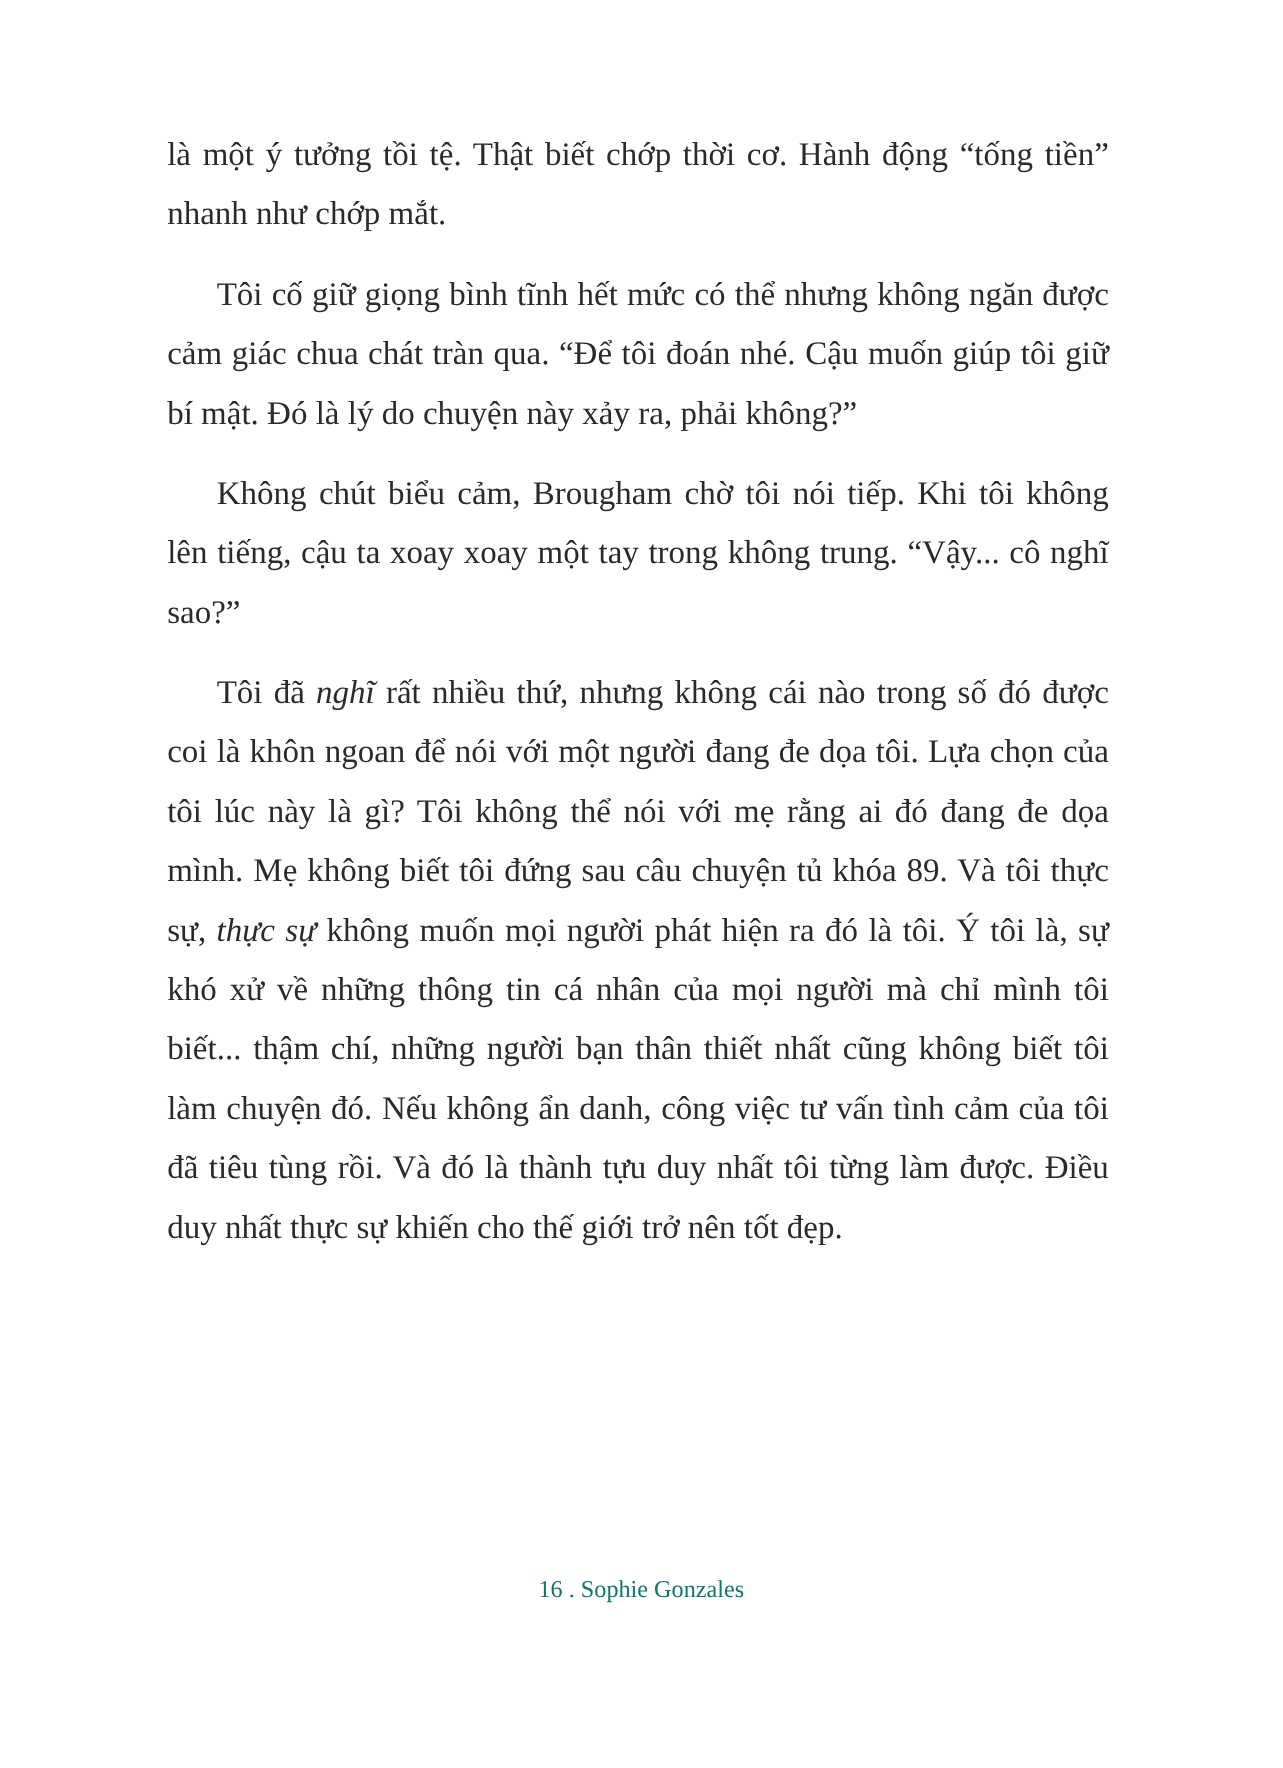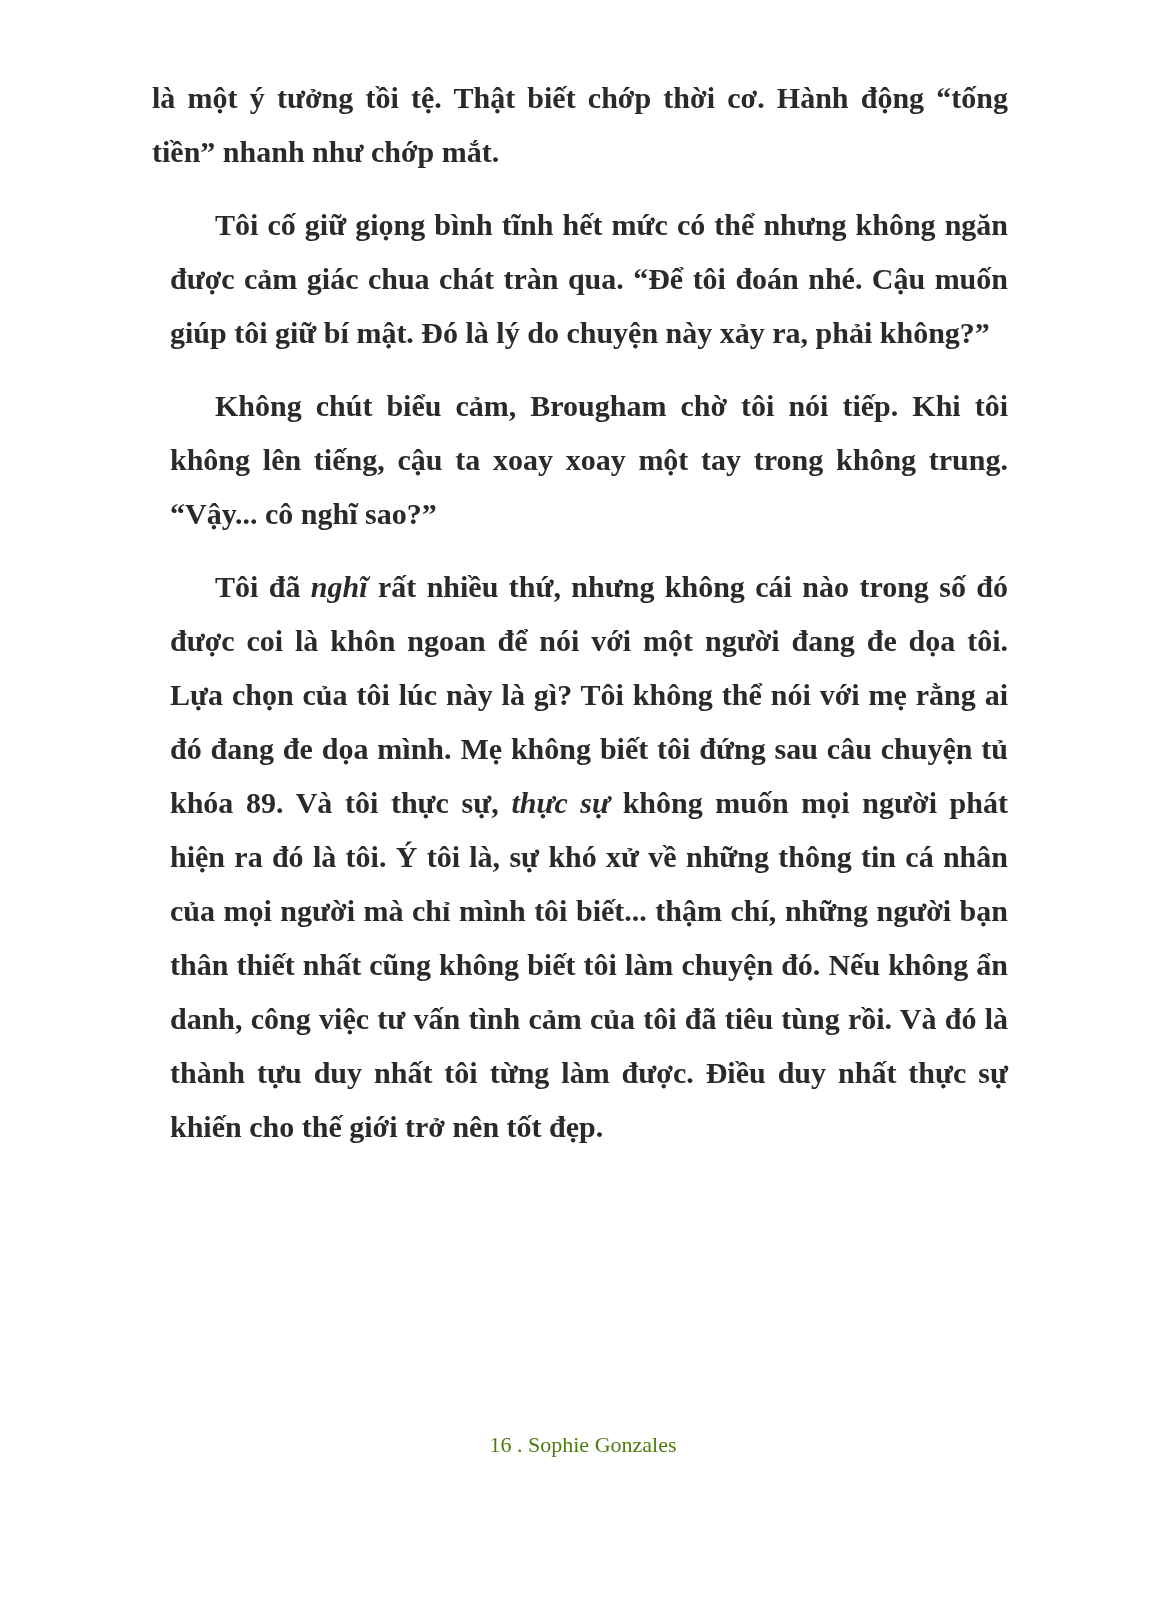--- a/index.html
+++ b/index.html
@@ -6,40 +6,39 @@
   html, body { margin: 0; padding: 0; }
   body {
     width: 1166px;
     height: 1607px;
     background: #ffffff;
     font-family: "Liberation Serif", "DejaVu Serif", serif;
     position: relative;
     overflow: hidden;
   }
   .page-content {
-    padding: 71px 158px 0 152px;
-    font-weight: bold;
+    padding: 114px 158px 0 152px;
   }
   .para {
     margin: 0 0 19px 0;
     font-size: 30px;
     line-height: 54px;
     color: #2a2a2a;
     text-align: justify;
   }
-  .para.indent { text-indent: 45px; margin-left: 18px; }
+  .para.indent { text-indent: 45px; }
   .para em { font-style: italic; }
   .page-footer {
     position: absolute;
     left: 0;
     right: 0;
     top: 1432px;
     text-align: center;
     font-size: 22px;
-    color: #4d7c0f;
+    color: #0f766e;
   }
 </style>
 </head>
 <body>
 
 <div class="page-content">
 
   <p class="para"><span>là một ý tưởng tồi tệ. Thật biết chớp thời cơ. Hành động “tống tiền” nhanh như chớp mắt.</span></p>
 
   <p class="para indent"><span>Tôi cố giữ giọng bình tĩnh hết mức có thể nhưng không ngăn được cảm giác chua chát tràn qua. “Để tôi đoán nhé. Cậu muốn giúp tôi giữ bí mật. Đó là lý do chuyện này xảy ra, phải không?”</span></p>

